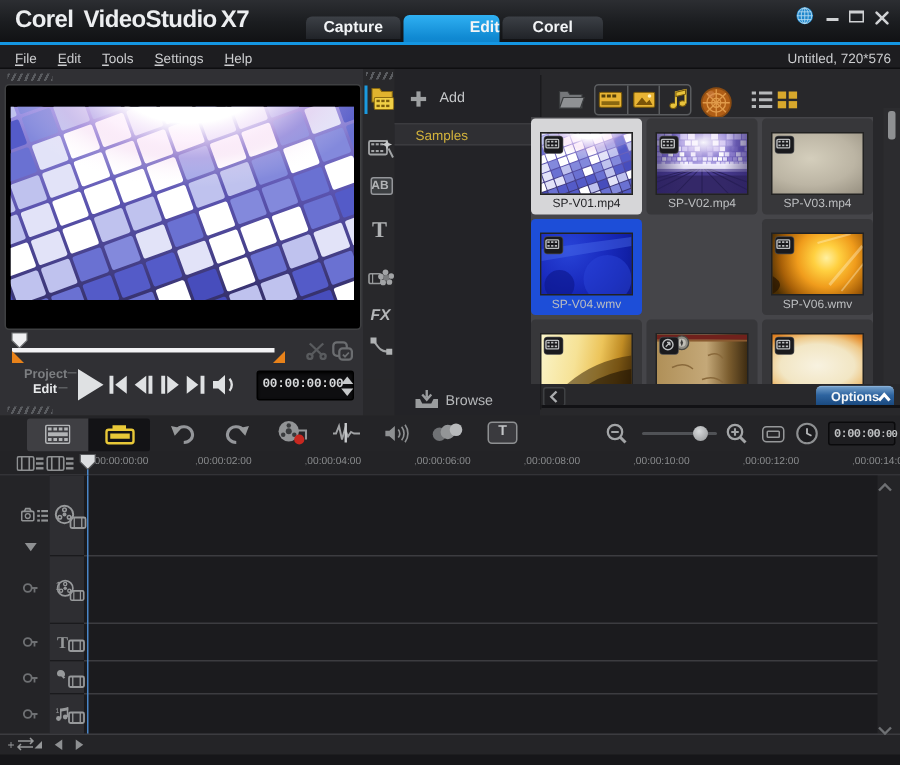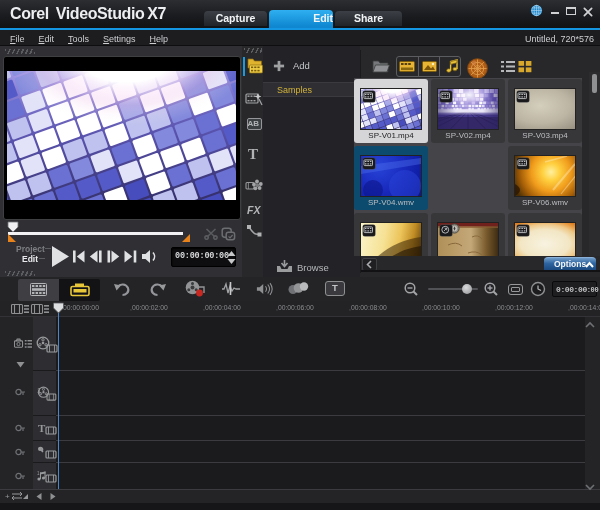--- a/index.html
+++ b/index.html
@@ -4,21 +4,21 @@
 html,body{width:600px;height:510px;overflow:hidden;background:#28282b;font-family:"Liberation Sans",sans-serif;position:relative}
 .abs{position:absolute}
 .dots{background-image:repeating-linear-gradient(115deg,#5a5c60 0,#5a5c60 1.5px,transparent 1.5px,transparent 4px);height:5px}
 svg{display:block}
 </style></head><body>
 
 <div class="abs" style="left:0;top:0;width:600px;height:28px;background:linear-gradient(#2c2e32,#1a1c1f 55%,#111214)"></div>
 <div class="abs" style="left:10px;top:5px;font-size:16px;font-weight:700;color:#eceef0;letter-spacing:-0.4px">Corel  VideoStudio X7</div>
 <div class="abs" style="left:204px;top:10.5px;width:63px;height:15.5px;background:linear-gradient(#3c4046,#26292e 80%,#202328);border-radius:4px 4px 0 0;color:#f2f4f6;font-size:10.5px;font-weight:700;text-align:center;line-height:14.5px">Capture</div>
 <div class="abs" style="left:269px;top:9.5px;width:64px;height:18.5px;background:linear-gradient(#2fb0f2,#1089d2 85%,#0f86ce);border-radius:4px 4px 0 0;color:#f2f4f6;font-size:10.5px;font-weight:700;text-align:right;line-height:17.5px">Edit</div>
-<div class="abs" style="left:335px;top:10.5px;width:67px;height:15.5px;background:linear-gradient(#3c4046,#26292e 80%,#202328);border-radius:4px 4px 0 0;color:#f2f4f6;font-size:10.5px;font-weight:700;text-align:center;line-height:14.5px">Share</div>
+<div class="abs" style="left:335px;top:10.5px;width:67px;height:15.5px;background:linear-gradient(#3c4046,#26292e 80%,#202328);border-radius:4px 4px 0 0;color:#f2f4f6;font-size:10.5px;font-weight:700;text-align:center;line-height:14.5px">Corel</div>
 <svg class="abs" style="left:530px;top:4px" width="13" height="13" viewBox="0 0 20 20">
  <circle cx="10" cy="10" r="8.6" fill="#1d86cc"></circle>
  <g stroke="#bfe0f2" stroke-width="0.9" fill="none" opacity="0.95">
   <ellipse cx="10" cy="10" rx="3.6" ry="8"></ellipse>
       <ellipse cx="10" cy="10" rx="7.2" ry="8"></ellipse>
   <line x1="10" y1="2" x2="10" y2="18"></line>
   <line x1="2" y1="10" x2="18" y2="10"></line>
       <line x1="3.2" y1="6" x2="16.8" y2="6"></line>
       <line x1="3.2" y1="14" x2="16.8" y2="14"></line>
  </g>
@@ -636,21 +636,21 @@
               <rect x="7.2" y="3" width="1.6" height="1.2"></rect>
               <rect x="2" y="5.6" width="1.6" height="1.2"></rect>
               <rect x="4.6" y="5.6" width="1.6" height="1.2"></rect>
               <rect x="7.2" y="5.6" width="1.6" height="1.2"></rect>
             </g>
           </svg>
         </div>
       </div>
       <div style="position:absolute;left:0;top:52px;width:100%;text-align:center;font-size:8px;color:#bcbec0">SP-V03.mp4</div>
     </div>
-    <div style="position:absolute;left:0px;top:68px;width:74px;height:64px;background:#0c4a6e;border-radius:3px">
+    <div style="position:absolute;left:0px;top:68px;width:74px;height:64px;background:#1d4ed8;border-radius:3px">
       <div style="position:absolute;left:7px;top:10px;width:60px;height:40px;outline:1px solid #222;background:#111">
         <div style="position:absolute;left:0;top:0;width:60px;height:40px;background:radial-gradient(circle at 30% 25%,#2844d8,#1a2cc0 45%,#1120a8 75%,#0c1688)"></div>
         <svg width="60" height="40" viewBox="0 0 60 40" style="position:absolute;left:0;top:0">
           <circle cx="44" cy="30" r="16" fill="#2a44d8" opacity="0.5"></circle>
           <circle cx="12" cy="34" r="10" fill="#0c1688" opacity="0.6"></circle>
           <path d="M0 10 L60 2 L60 8 L0 18 Z" fill="#4a6ae8" opacity="0.45"></path>
         </svg>
         <div style="position:absolute;left:1.5px;top:1.5px;width:12px;height:11px;background:#1a1a1d;border-radius:2px;box-shadow:0 0 0 0.5px #44464a">
           <svg width="10.5" height="9.5" viewBox="0 0 11 10" style="position:absolute;left:0.3px;top:0.3px">
             <rect x="1" y="2" width="9" height="6" rx="0.8" fill="none" stroke="#bcbec0" stroke-width="1"></rect>

